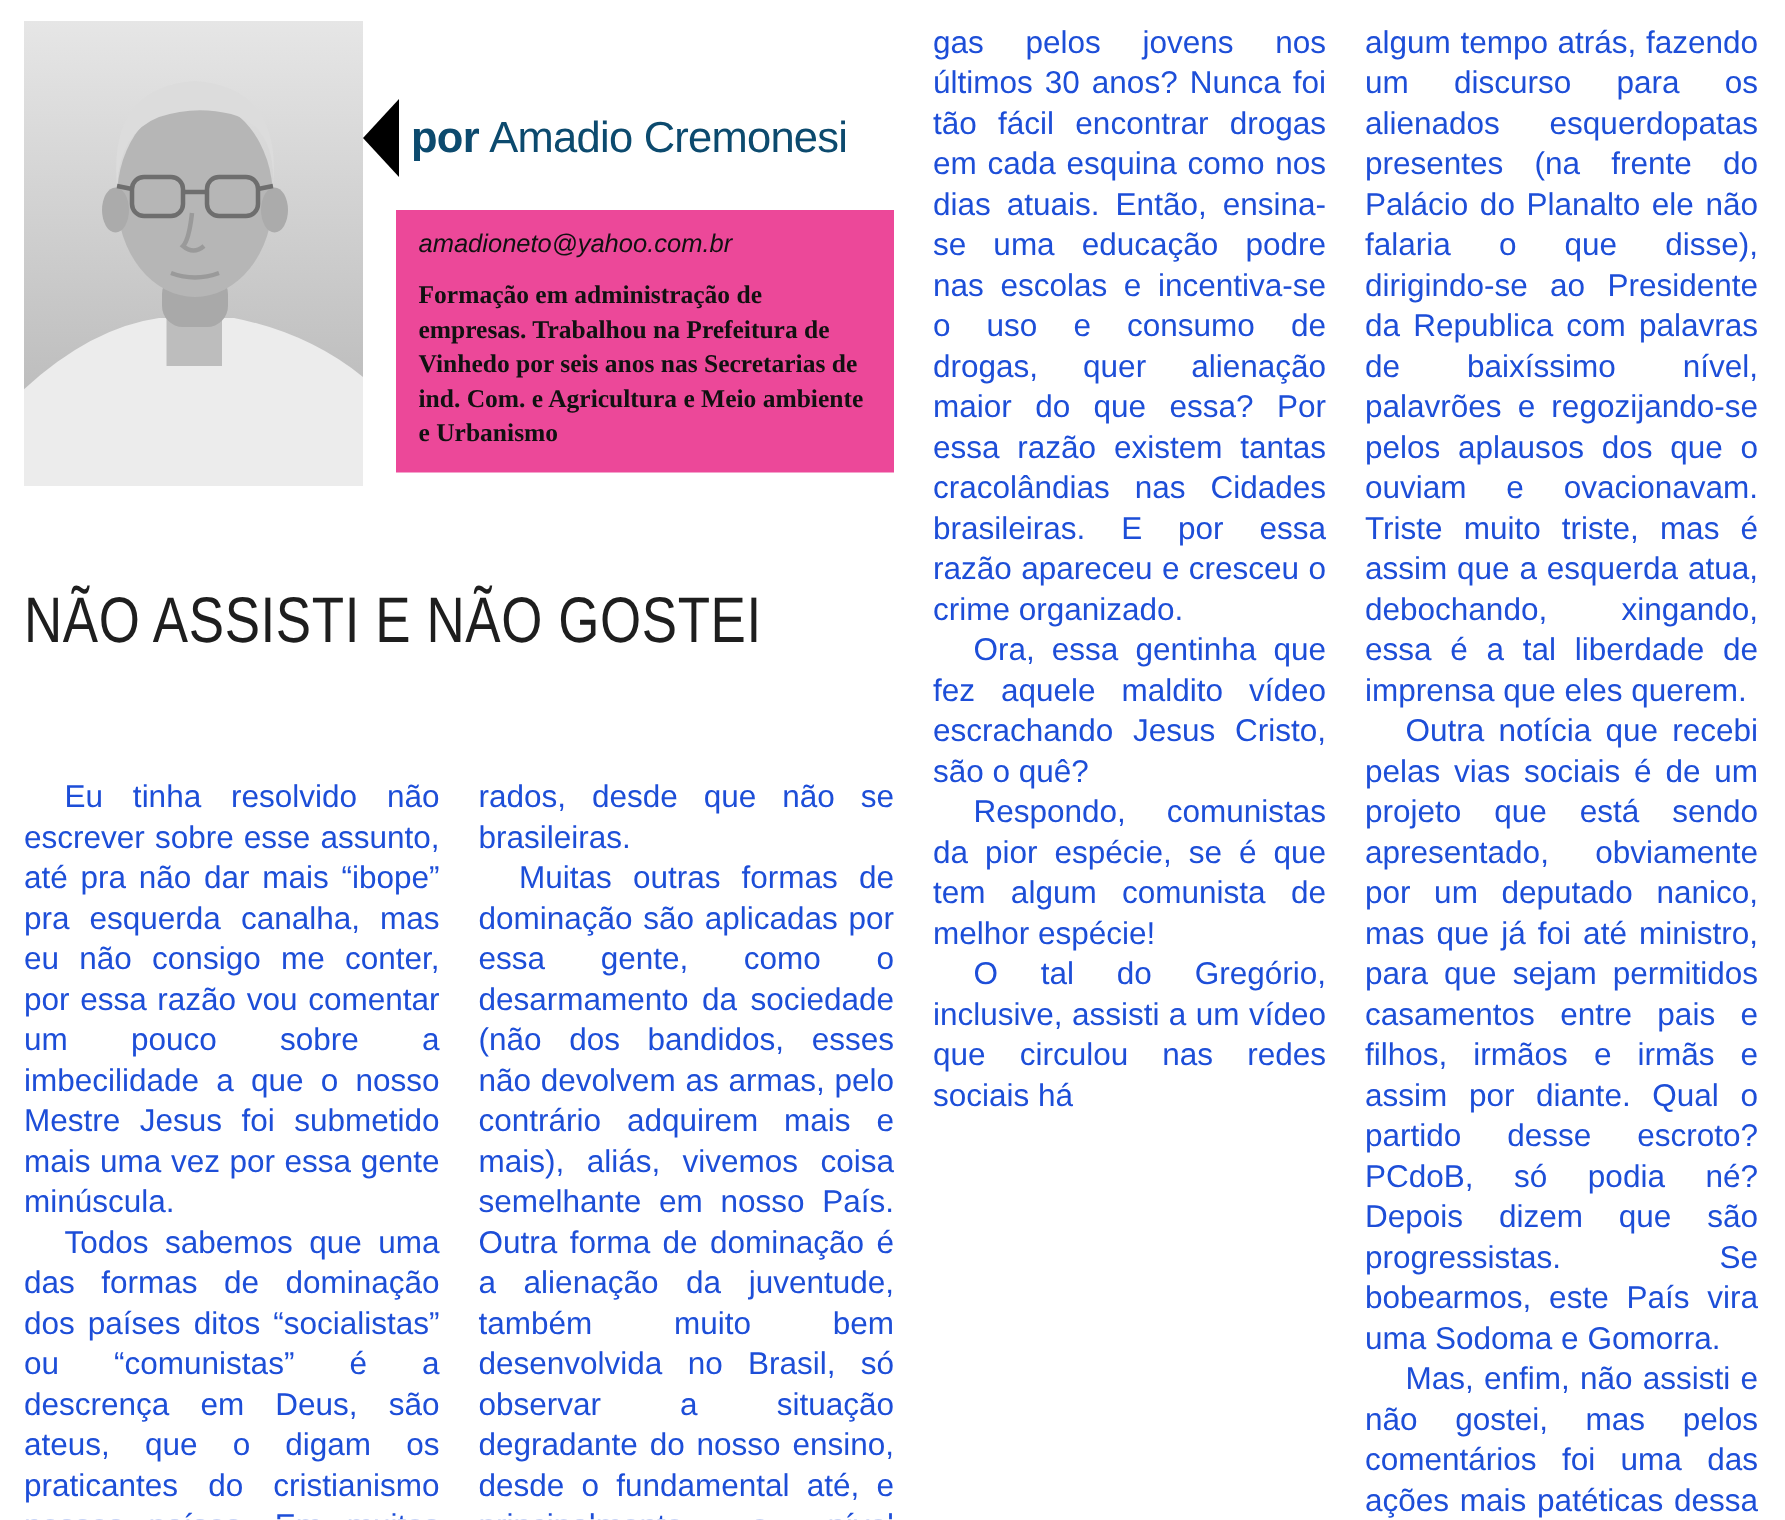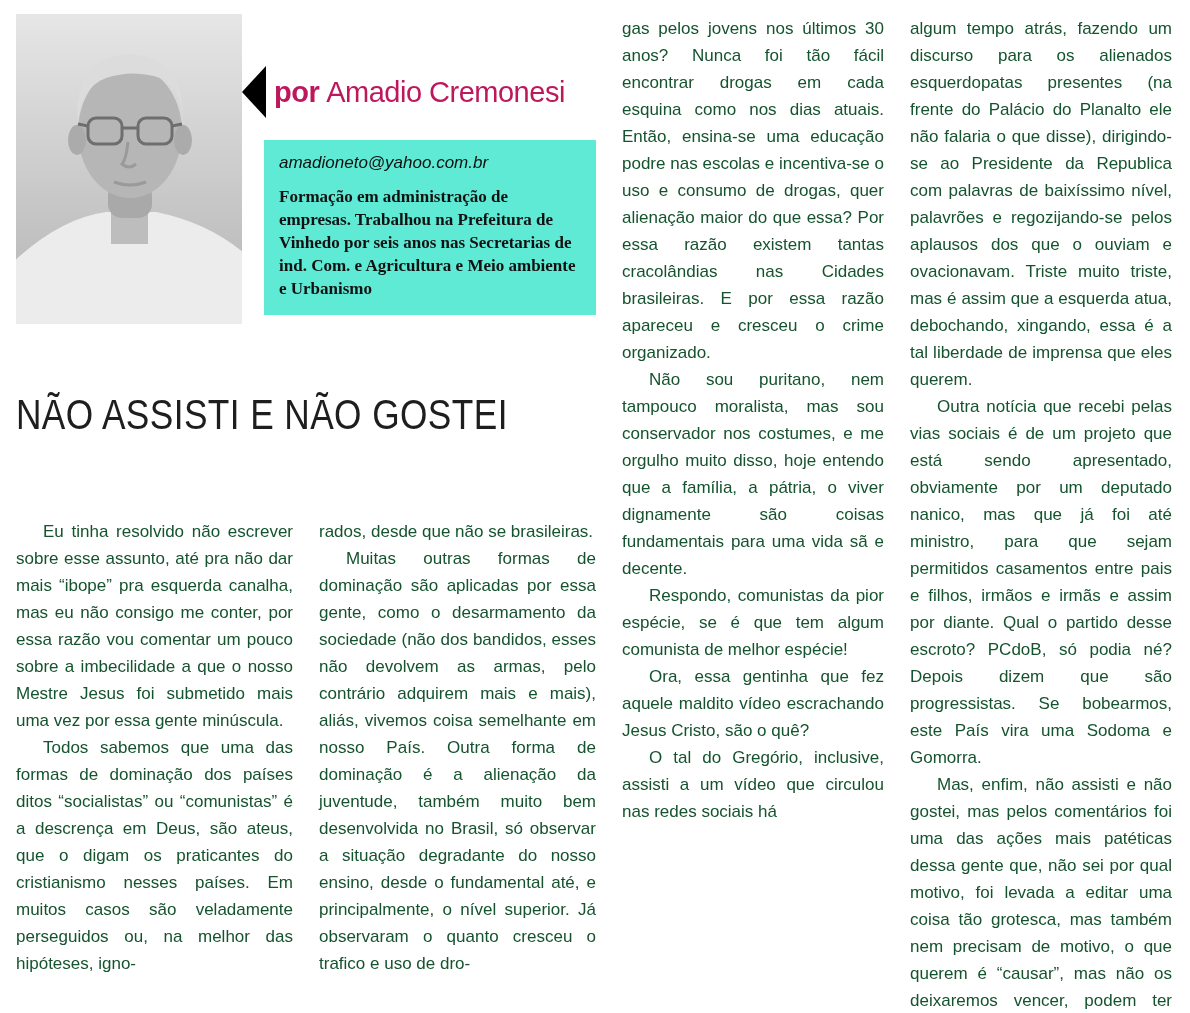--- a/index.html
+++ b/index.html
@@ -52,28 +52,28 @@
     border-top: 26px solid transparent;
     border-bottom: 26px solid transparent;
     border-right: 24px solid #000000;
     margin-right: 8px;
     flex: 0 0 auto;
   }
   .byline-text {
     font-size: 29px;
     letter-spacing: -0.5px;
     white-space: nowrap;
-    color: #be185d;
+    color: #0c4a6e;
   }
   .byline-text .prefix { font-weight: bold; margin-right: 7px; }
   .byline-text .name { font-weight: normal; }
   .bio-box {
     margin-top: 22px;
     margin-left: 22px;
-    background: #5eead4;
+    background: #ec4899;
     padding: 13px 15px 15px 15px;
     color: #111;
   }
   .bio-email {
     font-style: italic;
     font-size: 17px;
     margin-bottom: 12px;
   }
   .bio-text {
     font-weight: bold;
@@ -94,24 +94,24 @@
   }
   
   .two-cols {
     margin-top: 79px;
     display: flex;
     gap: 26px;
   }
   .textcol {
     width: 277px;
     flex: 0 0 auto;
-    font-size: 17px;
+    font-size: 21px;
     line-height: 27px;
     text-align: justify;
-    color: #14532d;
+    color: #1d4ed8;
   }
   .textcol-right {
     width: 262px;
     padding-top: 1px;
   }
   .textcol p { margin: 0; }
   .textcol p.indent { text-indent: 27px; }
 </style>
 </head>
 <body>
@@ -177,23 +177,22 @@
         </div>
       <div class="textcol">
           <p class="">rados, desde que não se brasileiras.</p>
           <p class="indent">Muitas outras formas de dominação são aplicadas por essa gente, como o desarmamento da sociedade (não dos bandidos, esses não devolvem as armas, pelo contrário adquirem mais e mais), aliás, vivemos coisa semelhante em nosso País. Outra forma de dominação é a alienação da juventude, também muito bem desenvolvida no Brasil, só observar a situação degradante do nosso ensino, desde o fundamental até, e principalmente, o nível superior. Já observaram o quanto cresceu o trafico e uso de dro-</p>
         </div>
     </div>
   </div>
 
   <div class="textcol textcol-right">
       <p class="">gas pelos jovens nos últimos 30 anos? Nunca foi tão fácil encontrar drogas em cada esquina como nos dias atuais. Então, ensina-se uma educação podre nas escolas e incentiva-se o uso e consumo de drogas, quer alienação maior do que essa? Por essa razão existem tantas cracolândias nas Cidades brasileiras. E por essa razão apareceu e cresceu o crime organizado.</p>
-      <p class="indent">Não sou puritano, nem tampouco moralista, mas sou conservador nos costumes, e me orgulho muito disso, hoje entendo que a família, a pátria, o viver dignamente são coisas fundamentais para uma vida sã e decente.</p>
+      <p class="indent">Ora, essa gentinha que fez aquele maldito vídeo escrachando Jesus Cristo, são o quê?</p>
       <p class="indent">Respondo, comunistas da pior espécie, se é que tem algum comunista de melhor espécie!</p>
-      <p class="indent">Ora, essa gentinha que fez aquele maldito vídeo escrachando Jesus Cristo, são o quê?</p>
       <p class="indent">O tal do Gregório, inclusive, assisti a um vídeo que circulou nas redes sociais há</p>
     </div>
   <div class="textcol textcol-right">
       <p class="">algum tempo atrás, fazendo um discurso para os alienados esquerdopatas presentes (na frente do Palácio do Planalto ele não falaria o que disse), dirigindo-se ao Presidente da Republica com palavras de baixíssimo nível, palavrões e regozijando-se pelos aplausos dos que o ouviam e ovacionavam. Triste muito triste, mas é assim que a esquerda atua, debochando, xingando, essa é a tal liberdade de imprensa que eles querem.</p>
       <p class="indent">Outra notícia que recebi pelas vias sociais é de um projeto que está sendo apresentado, obviamente por um deputado nanico, mas que já foi até ministro, para que sejam permitidos casamentos entre pais e filhos, irmãos e irmãs e assim por diante. Qual o partido desse escroto? PCdoB, só podia né? Depois dizem que são progressistas. Se bobearmos, este País vira uma Sodoma e Gomorra.</p>
       <p class="indent">Mas, enfim, não assisti e não gostei, mas pelos comentários foi uma das ações mais patéticas dessa gente que, não sei por qual motivo, foi levada a editar uma coisa tão grotesca, mas também nem precisam de motivo, o que querem é “causar”, mas não os deixaremos vencer, podem ter certeza disso.</p>
     </div>
 
 </div>
 

